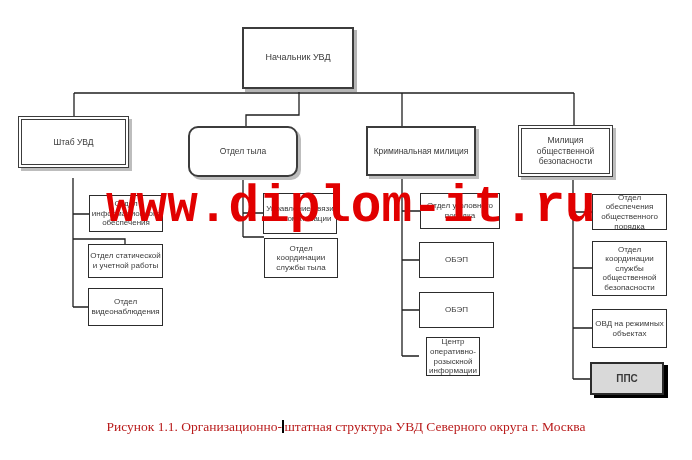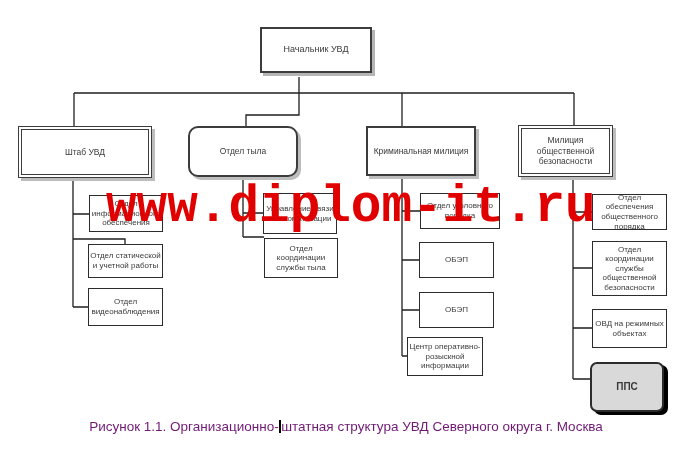--- a/index.html
+++ b/index.html
@@ -28,21 +28,21 @@
     background:#d9d9d9;border:2px solid #2c2c2c;font-weight:bold;font-size:10px;
     box-shadow:4px 3px 0 #000000;
   }
   .watermark{
     position:absolute;left:106px;top:180px;z-index:5;white-space:nowrap;
     font-family:Liberation Mono, monospace;font-weight:bold;font-size:51px;
     line-height:1.1;letter-spacing:0px;pointer-events:none;
   }
   .caption{
     position:absolute;left:0;top:419px;width:692px;text-align:center;z-index:2;
-    font-family:Liberation Sans, sans-serif;font-size:13.5px;color:#701a75;
+    font-family:Liberation Serif, serif;font-size:13.5px;color:#b91c1c;
   }
   .caret{
     display:inline-block;width:1.5px;height:13px;background:#000;
     vertical-align:-2px;margin-left:0.5px;margin-right:0.5px;
   }
 </style>
 </head>
 <body>
 
 <div class="stage">
@@ -59,25 +59,25 @@
       <path d="M73 178 L73 307 M73 214 L89 214 M73 239 L125 239 L125 245 M73 307 L88 307"></path>
 
       <path d="M243 177 L243 237 M243 213 L263 213 M243 237 L264 237"></path>
 
       <path d="M402 176 L402 356 M402 211 L420 211 M402 260 L419 260 M402 310 L419 310 M402 356 L419 356"></path>
 
       <path d="M573 177 L573 379 M573 212 L592 212 M573 268 L592 268 M573 328 L592 328 M573 379 L590 379"></path>
     </g>
   </svg>
 
-  <div class="box lvl0" style="left:260px;top:27px;width:112px;height:46px;">
+  <div class="box lvl0" style="left:242px;top:27px;width:112px;height:62px;">
     <span>Начальник УВД</span>
   </div>
 
-  <div class="box lvl1 b-double" style="left:18px;top:126px;width:134px;height:52px;">
+  <div class="box lvl1 b-double" style="left:18px;top:116px;width:111px;height:52px;">
     <span>Штаб УВД</span>
   </div>
   <div class="box lvl1 b-solid" style="left:188px;top:126px;width:110px;height:51px;border-radius:10px;">
     <span>Отдел тыла</span>
   </div>
   <div class="box lvl1 b-solid" style="left:366px;top:126px;width:110px;height:50px;">
     <span>Криминальная милиция</span>
   </div>
   <div class="box lvl1 b-double" style="left:518px;top:125px;width:95px;height:52px;">
     <span>Милиция общественной безопасности</span>
@@ -102,34 +102,34 @@
 
   <div class="box node" style="left:420px;top:193px;width:80px;height:36px;">
     <span>Отдел уголовного порядка</span>
   </div>
   <div class="box node" style="left:419px;top:242px;width:75px;height:36px;">
     <span>ОБЭП</span>
   </div>
   <div class="box node" style="left:419px;top:292px;width:75px;height:36px;">
     <span>ОБЭП</span>
   </div>
-  <div class="box node" style="left:407px;top:337px;width:76px;height:39px;">
+  <div class="box node" style="left:426px;top:337px;width:54px;height:39px;">
     <span>Центр оперативно-розыскной информации</span>
   </div>
 
   <div class="box node" style="left:592px;top:194px;width:75px;height:36px;">
     <span>Отдел обеспечения общественного порядка</span>
   </div>
   <div class="box node" style="left:592px;top:241px;width:75px;height:55px;">
     <span>Отдел координации службы общественной безопасности</span>
   </div>
   <div class="box node" style="left:592px;top:309px;width:75px;height:39px;">
     <span>ОВД на режимных объектах</span>
   </div>
-  <div class="box node node-shaded" style="left:590px;top:362px;width:74px;height:50px;border-radius:7px;">
+  <div class="box node node-shaded" style="left:590px;top:362px;width:74px;height:33px;">
     <span>ППС</span>
   </div>
 
   <div class="watermark" style="color:#e10000;">www.diplom-it.ru</div>
 
   <div class="caption">
     <span>Рисунок 1.1. Организационно-</span><span class="caret"></span><span>штатная структура УВД Северного округа г. Москва</span>
   </div>
 
 </div>

